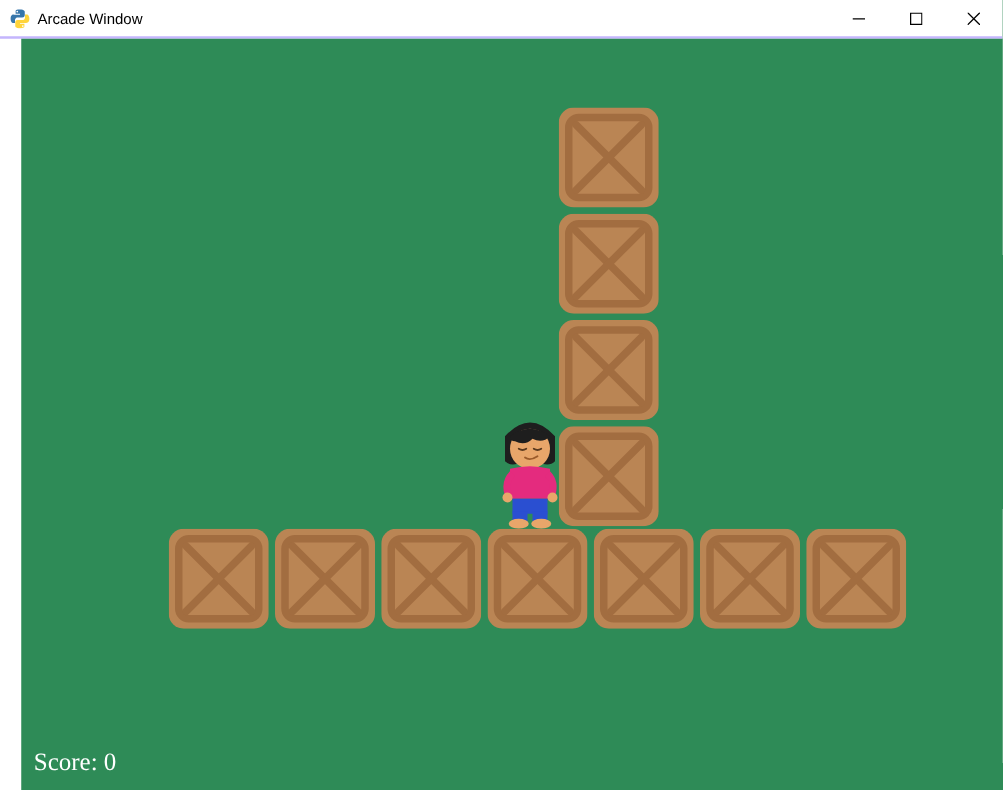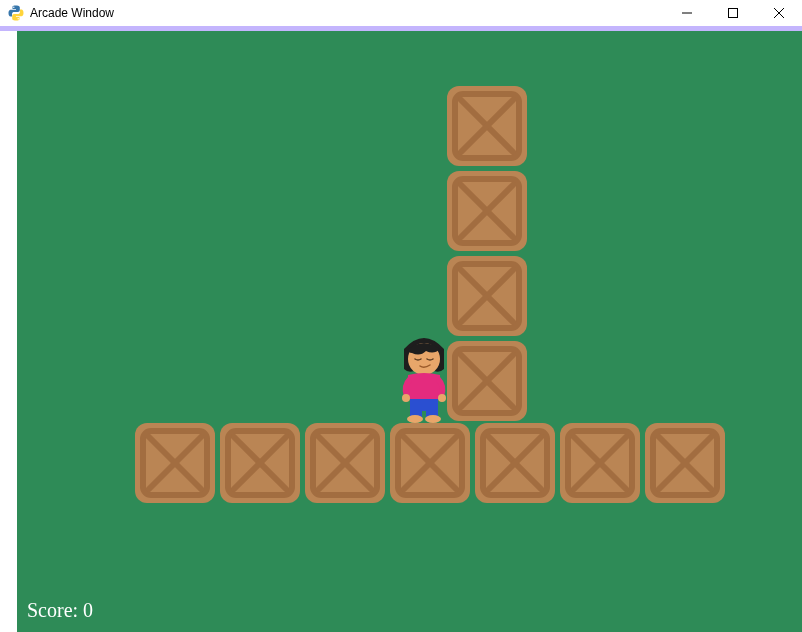--- a/index.html
+++ b/index.html
@@ -7,21 +7,21 @@
       width: 802px;
       height: 632px;
       background: #fff;
       font-family: "Segoe UI", Tahoma, sans-serif;
       overflow: hidden;
       position: relative;
     }
     .titlebar {
       height: 31px;
       background: #fff;
-      border-bottom: 5px solid #c4b5fd;
+      border-bottom: 2px solid #c4b5fd;
       display: flex;
       align-items: center;
       justify-content: space-between;
       padding-left: 8px;
     }
     .titlebar-left {
       display: flex;
       align-items: center;
       gap: 6px;
     }

